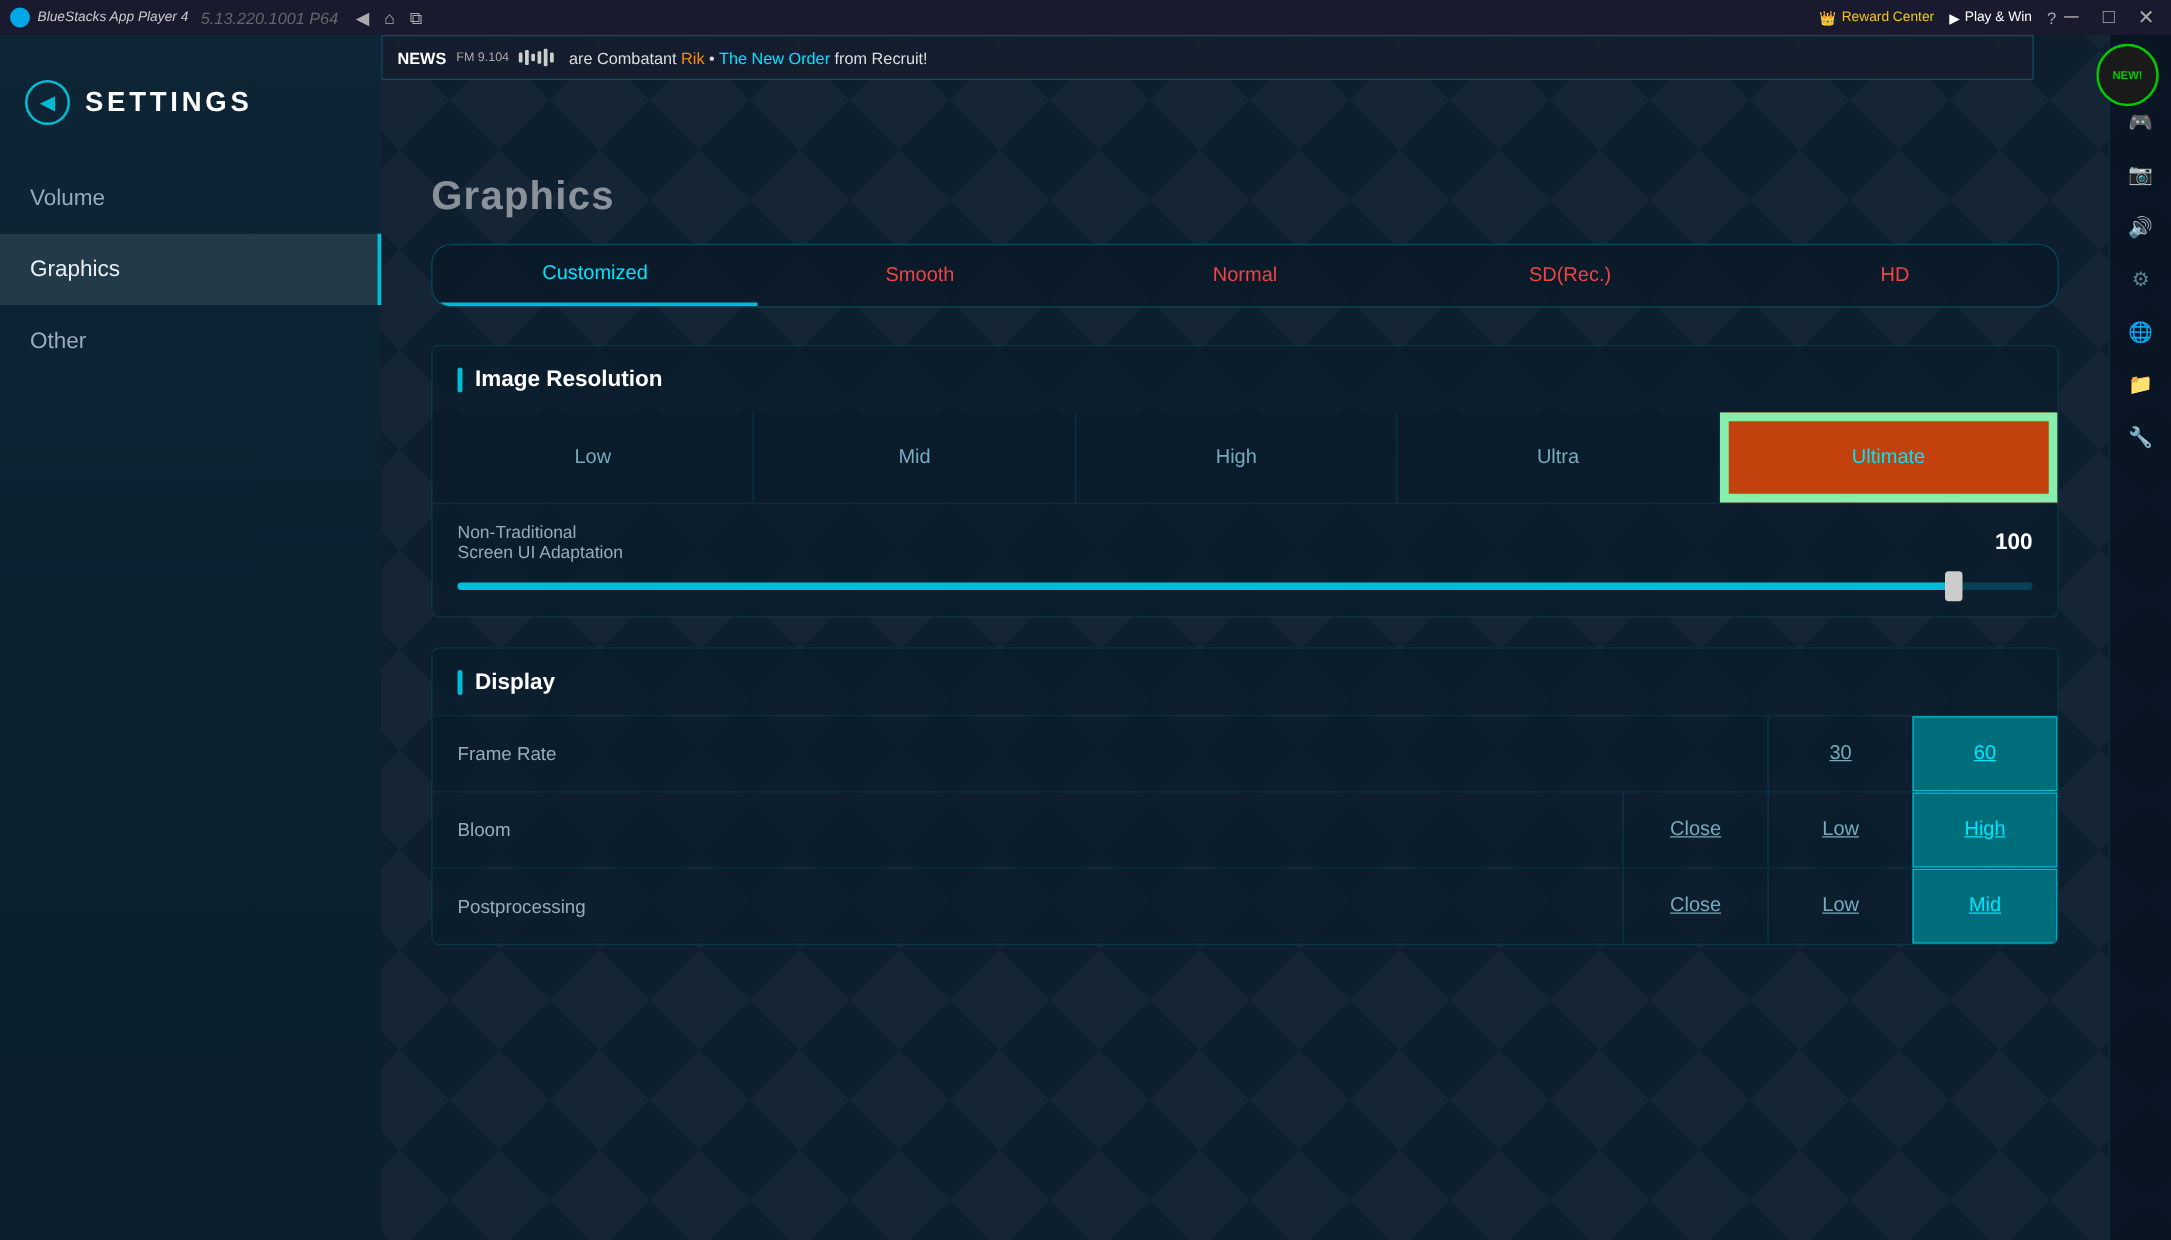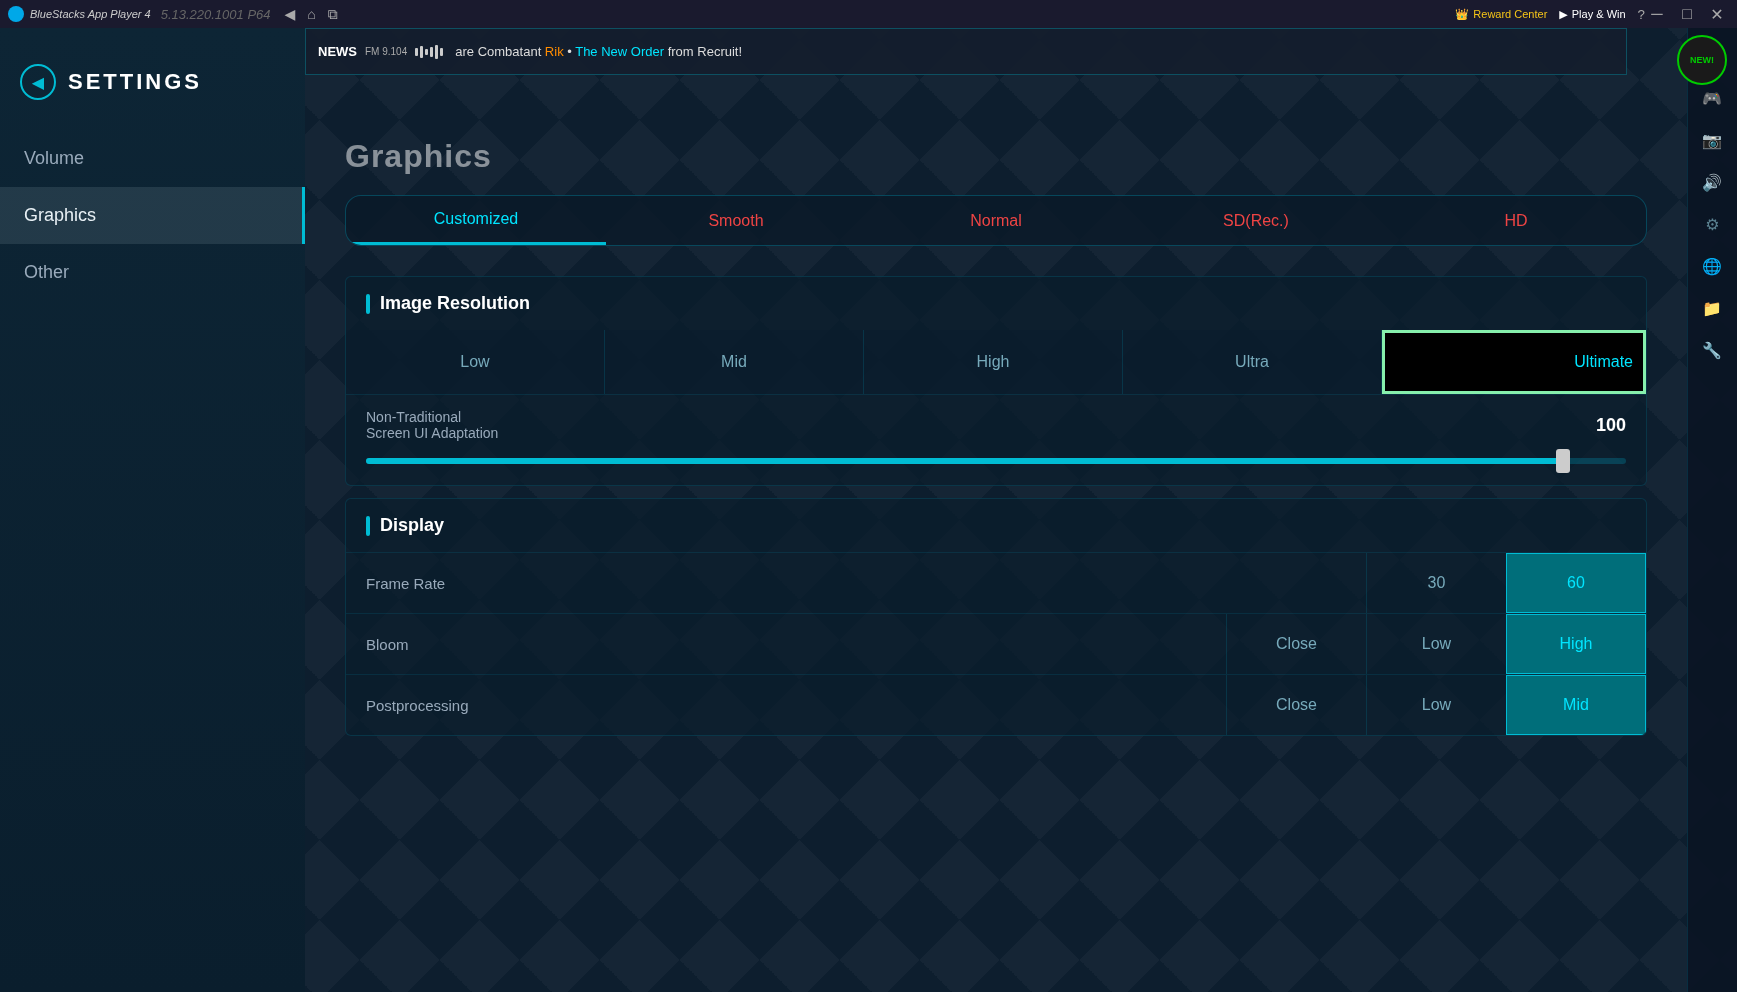--- a/index.html
+++ b/index.html
@@ -175,21 +175,21 @@
       overflow-y: auto;
       position: relative;
     }
 
     
     .news-banner {
       position: absolute;
       top: 0;
       left: 0;
       right: 60px;
-      height: 47px;
+      height: 36px;
       background: rgba(20,30,45,0.95);
       border: 1px solid rgba(0,200,220,0.3);
       display: flex;
       align-items: center;
       padding: 0 12px;
       gap: 8px;
       z-index: 10;
     }
     .news-label {
       color: #fff;
@@ -259,21 +259,21 @@
       background: transparent;
       color: #00e5ff;
       border-bottom: 3px solid #00bcd4;
     }
 
     
     .settings-section {
       background: rgba(10,28,44,0.7);
       border: 1px solid rgba(0,150,180,0.2);
       border-radius: 6px;
-      margin-bottom: 12px;
+      margin-bottom: 24px;
       overflow: hidden;
     }
     .section-title {
       color: #fff;
       font-size: 18px;
       font-weight: 600;
       padding: 16px 20px;
       display: flex;
       align-items: center;
       gap: 10px;
@@ -300,24 +300,23 @@
       cursor: pointer;
       border: none;
       background: rgba(10,28,44,0.5);
       border-right: 1px solid rgba(0,150,180,0.2);
       transition: background 0.2s;
     }
     .resolution-btn:last-child {
       border-right: none;
     }
     .resolution-btn.active {
-      background: #000000;
+      background: #c2410c;
       color: #00e5ff;
-      border: 3px solid #86efac;
-      text-align: right;
+      border: 7px solid #86efac;
     }
 
     
     .slider-row {
       padding: 14px 20px;
       border-top: 1px solid rgba(0,150,180,0.15);
     }
     .slider-header {
       display: flex;
       align-items: center;
@@ -372,30 +371,31 @@
     .display-option-label {
       color: #9ab;
       font-size: 15px;
       padding: 20px 20px;
       flex: 1;
     }
     .display-btn-group {
       display: flex;
     }
     .display-btn {
-      width: 140px;
+      width: 116px;
       padding: 20px 10px;
       text-align: center;
       color: #7ab;
       font-size: 16px;
       cursor: pointer;
       border: none;
       background: transparent;
       border-left: 1px solid rgba(0,150,180,0.2);
       transition: background 0.2s;
+      text-decoration: underline;
     }
     .display-btn.active {
       background: #006e7a;
       color: #00e5ff;
       border: 1px solid #00bcd4;
     }
 
     
     .right-sidebar {
       width: 50px;

